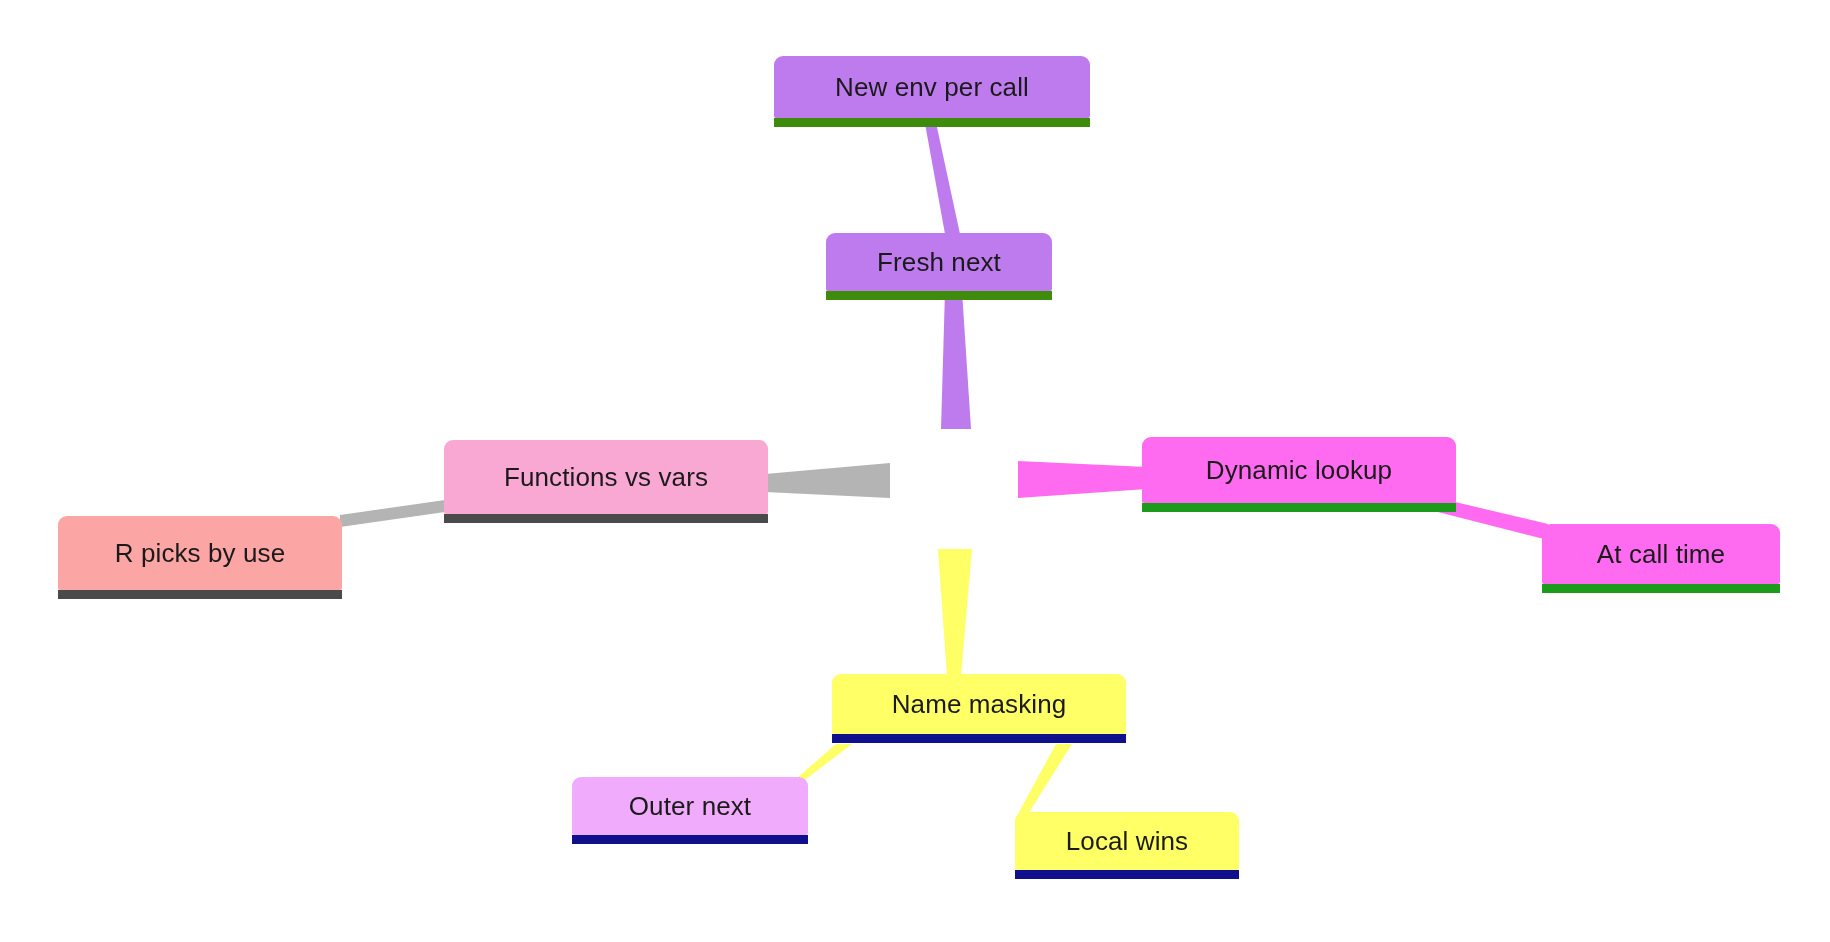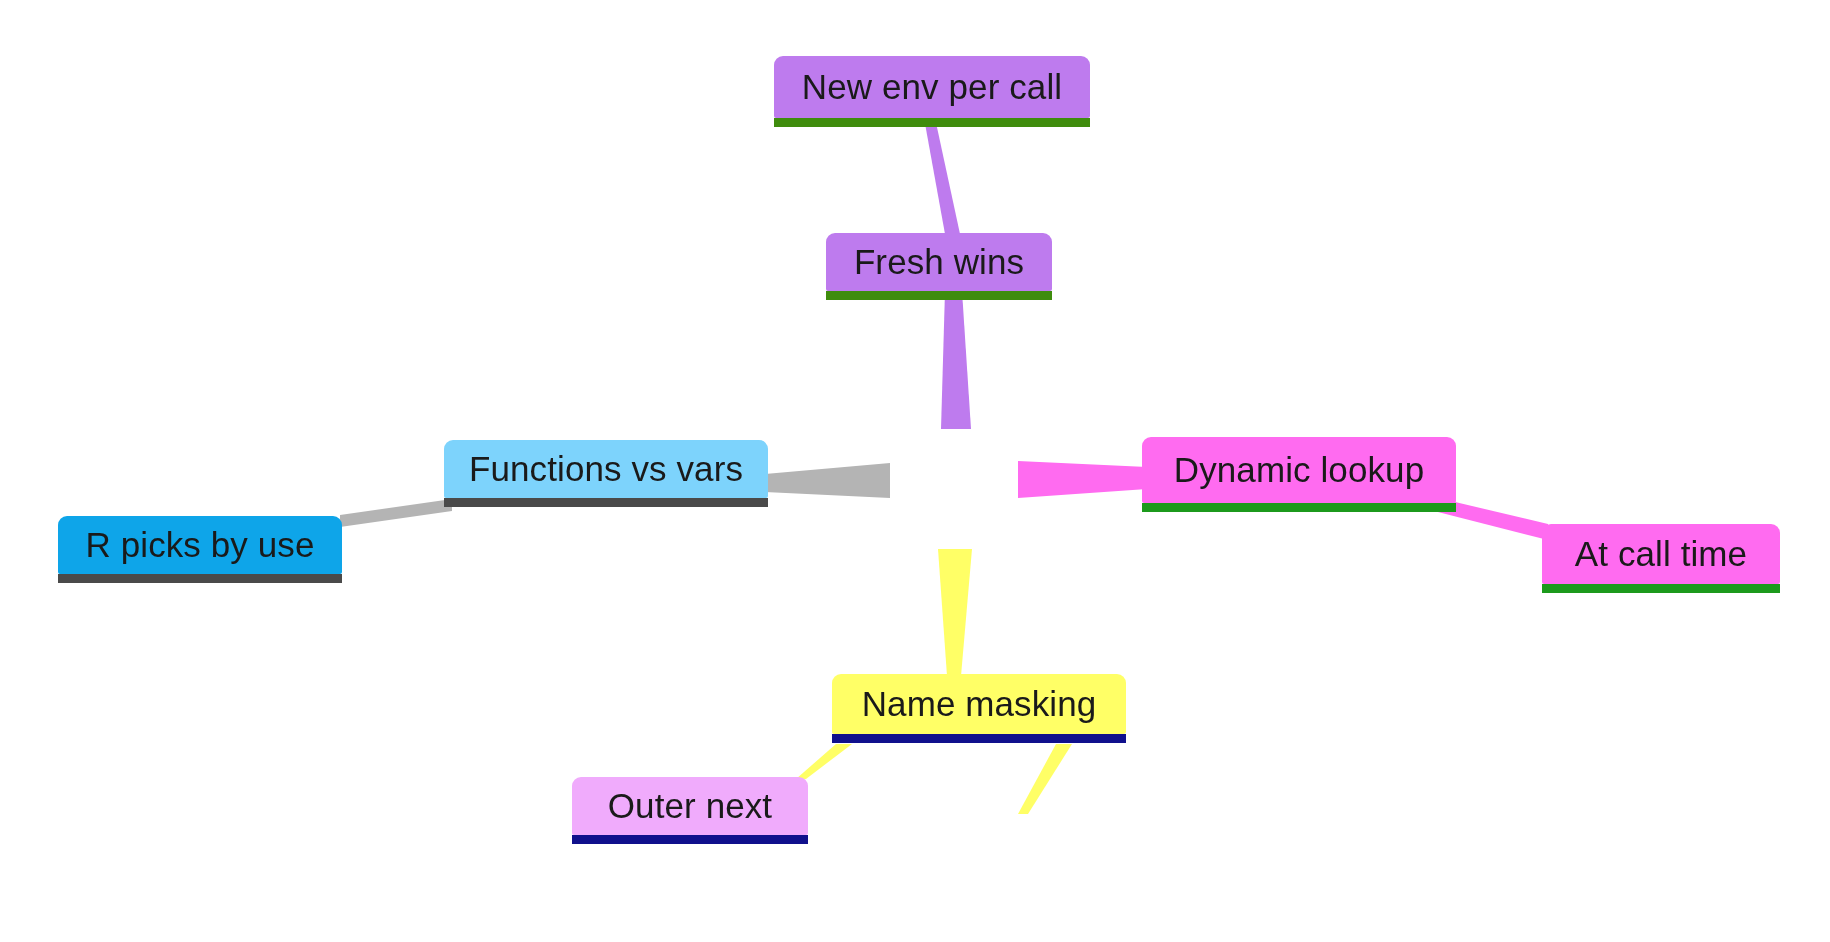--- a/index.html
+++ b/index.html
@@ -26,21 +26,21 @@
     pointer-events: none;
   }
   .node {
     position: absolute;
     box-sizing: border-box;
     display: flex;
     align-items: center;
     justify-content: center;
     white-space: nowrap;
     color: #1a1a1a;
-    font-size: 35px;
+    font-size: 26px;
     font-weight: 400;
     letter-spacing: 0.1px;
   }
   .node-box {
     border-radius: 9px 9px 2px 2px;
   }
   .node-underline {
     position: absolute;
     left: 0;
     bottom: -9px;
@@ -79,21 +79,21 @@
 
     <polygon points="1056,744 1072,744 1028,814 1018,814" fill="#FFFF66"></polygon>
 
     <polygon points="890,463 890,498 765,492 765,474" fill="#B4B4B4"></polygon>
 
     <polygon points="452,499 452,511 340,527 340,515" fill="#B4B4B4"></polygon>
   </svg>
 
 
   <div class="node node-box" style="left: 826px; top: 233px; width: 226px; height: 58px; background: rgb(190, 123, 238);">
-    <span>Fresh wins</span>
+    <span>Fresh next</span>
     <span class="node-underline" style="background: rgb(63, 140, 13);"></span>
   </div>
 
   <div class="node node-box" style="left: 774px; top: 56px; width: 316px; height: 62px; background: rgb(190, 123, 238);">
     <span>New env per call</span>
     <span class="node-underline" style="background: rgb(63, 140, 13);"></span>
   </div>
 
   <div class="node node-box" style="left: 1142px; top: 437px; width: 314px; height: 66px; background: rgb(255, 107, 240);">
     <span>Dynamic lookup</span>
@@ -108,24 +108,28 @@
   <div class="node node-box" style="left: 832px; top: 674px; width: 294px; height: 60px; background: rgb(255, 255, 102);">
     <span>Name masking</span>
     <span class="node-underline" style="background: rgb(16, 16, 140);"></span>
   </div>
 
   <div class="node node-box" style="left: 572px; top: 777px; width: 236px; height: 58px; background: #f0abfc;">
     <span>Outer next</span>
     <span class="node-underline" style="background: rgb(16, 16, 140);"></span>
   </div>
 
+  <div class="node node-box" style="left: 1015px; top: 812px; width: 224px; height: 58px; background: rgb(255, 255, 102);">
+    <span>Local wins</span>
+    <span class="node-underline" style="background: rgb(16, 16, 140);"></span>
+  </div>
 
-  <div class="node node-box" style="left: 444px; top: 440px; width: 324px; height: 58px; background: #7dd3fc;">
+  <div class="node node-box" style="left: 444px; top: 440px; width: 324px; height: 74px; background: #f9a8d4;">
     <span>Functions vs vars</span>
     <span class="node-underline" style="background: rgb(74, 74, 74);"></span>
   </div>
 
-  <div class="node node-box" style="left: 58px; top: 516px; width: 284px; height: 58px; background: #0ea5e9;">
+  <div class="node node-box" style="left: 58px; top: 516px; width: 284px; height: 74px; background: #fca5a5;">
     <span>R picks by use</span>
     <span class="node-underline" style="background: rgb(74, 74, 74);"></span>
   </div>
 
 </div>
 
 </body></html>

